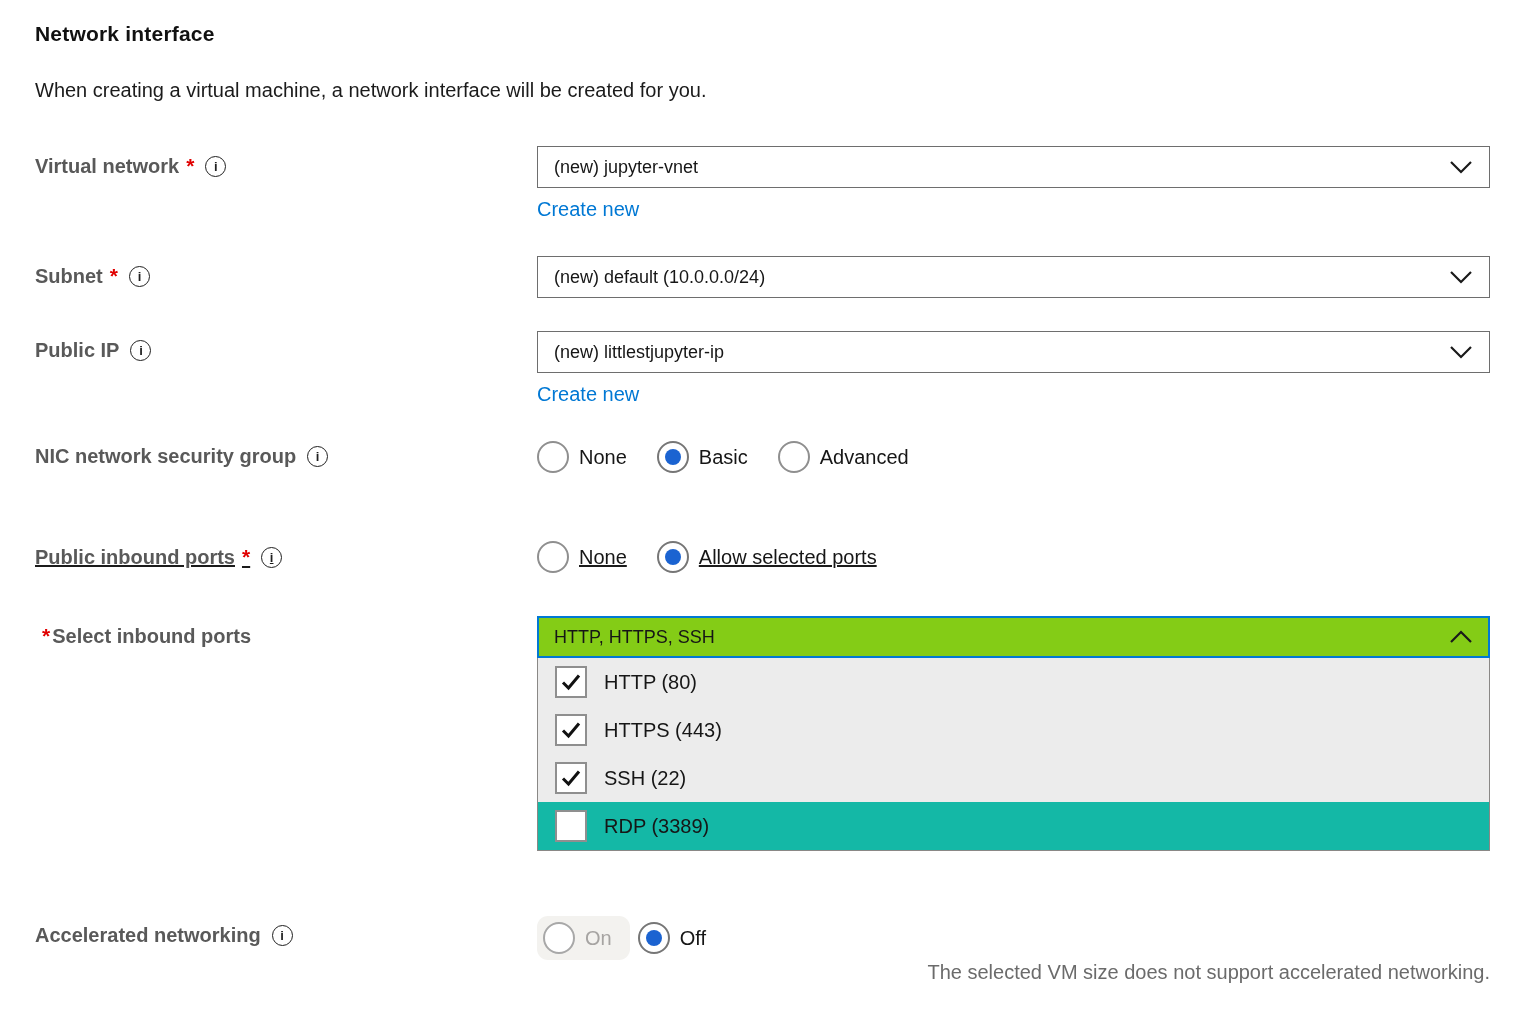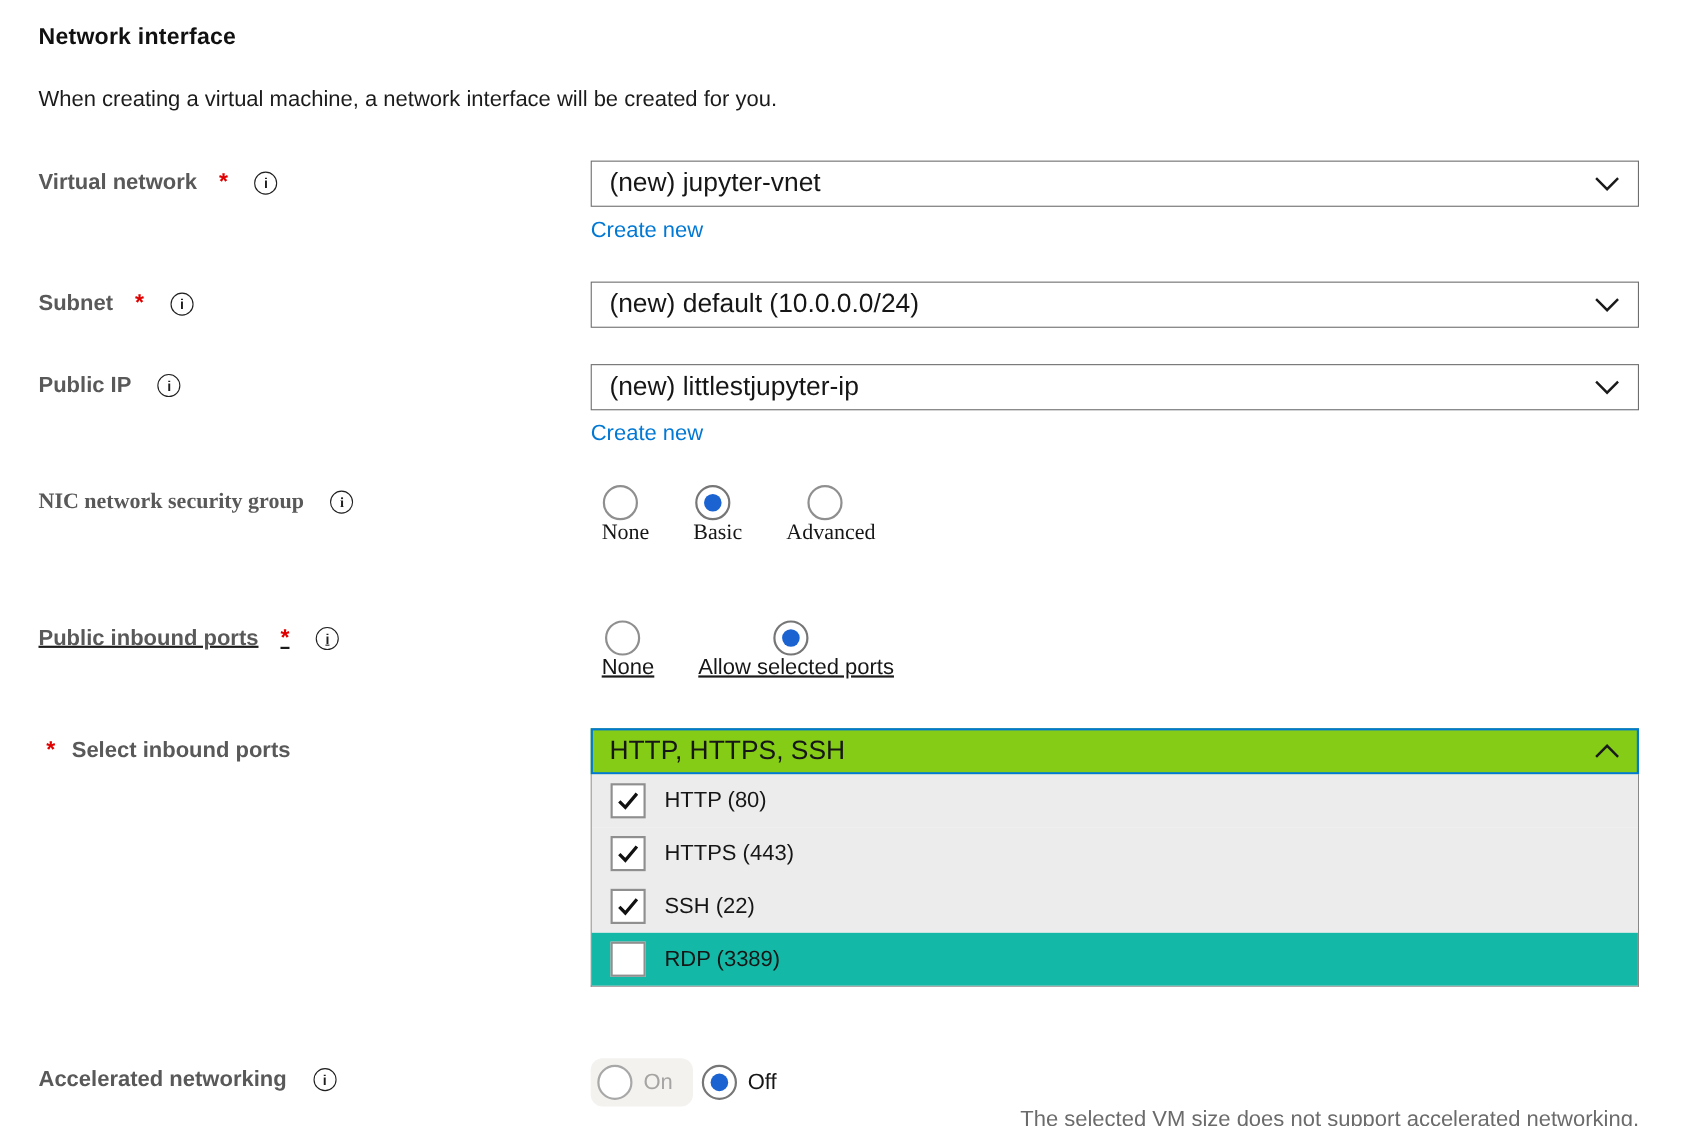--- a/index.html
+++ b/index.html
@@ -6,43 +6,43 @@
   html, body { width: 1532px; height: 1024px; background: #ffffff; overflow: hidden; }
   body { font-family: "Liberation Sans", "DejaVu Sans", sans-serif; font-size: 20px; color: #1b1b1b; }
 
   .page { padding: 22px 21px 0 35px; }
 
   h1.page-title { font-size: 21px; font-weight: 700; color: #111111; letter-spacing: 0.2px; }
   p.desc { margin-top: 33px; font-size: 20px; color: #1b1b1b; }
 
   .form { margin-top: 0; }
   .row { display: flex; align-items: flex-start; }
-  .label-col { width: 502px; flex-shrink: 0; padding-top: 8px; display: flex; align-items: center; gap: 13px; }
+  .label-col { width: 502px; flex-shrink: 0; padding-top: 8px; display: flex; align-items: center; }
   .label-col.tight { padding-top: 4px; }
   .control-col { flex: 1; max-width: 953px; }
 
   .field-label { font-weight: 600; color: #595959; font-size: 20px; }
   .asterisk { color: #e00000; font-weight: 600; margin-left: 7px; font-size: 21px; }
   .asterisk::after { content: "*"; }
   .asterisk.pre { margin-left: 0; margin-right: 2px; }
   .info-icon { width: 21px; height: 21px; border: 1.5px solid #1f1f1f; border-radius: 50%;
                display: inline-flex; align-items: center; justify-content: center;
                margin-left: 11px; flex-shrink: 0; }
   .info-icon::after { content: "i"; font-size: 13px; font-weight: 600; color: #1f1f1f; font-style: normal; }
 
   .dropdown { height: 42px; border: 1px solid #6e6e6e; background: #ffffff;
               display: flex; align-items: center; justify-content: space-between;
               padding: 0 16px; cursor: pointer; }
-  .dropdown-value { font-size: 24px; color: #161616; }
+  .dropdown-value { font-size: 18px; color: #161616; }
   .chev { display: inline-flex; align-items: center; }
 
   .link { color: #0078d4; font-size: 20px; text-decoration: none; display: inline-block; margin-top: 10px; cursor: pointer; }
 
   .radio-group { display: flex; align-items: center; padding-top: 0; }
-  .radio-option { display: flex; align-items: center; margin-right: 30px; cursor: pointer; flex-direction: column; }
+  .radio-option { display: flex; align-items: center; margin-right: 30px; cursor: pointer; }
   .radio { width: 32px; height: 32px; border: 2px solid #8f8f8f; border-radius: 50%;
            background: #ffffff; display: inline-flex; align-items: center; justify-content: center; flex-shrink: 0; }
   .radio.selected { border-color: #767676; }
   .radio.selected::after { content: ""; width: 16px; height: 16px; border-radius: 50%; background: #1b63d1; }
   .radio-label { margin-left: 10px; font-size: 20px; color: #161616; }
 
   .ms-header { height: 42px; border: 2px solid #0078d4; background: #84cc16;
                display: flex; align-items: center; justify-content: space-between;
                padding: 0 15px; cursor: pointer; }
   .ms-panel { border: 1px solid #8a8886; border-top: none; }
@@ -58,21 +58,21 @@
   .toggle-label-disabled { margin-left: 10px; color: #a6a4a2; font-size: 20px; }
   .toggle-off-wrap { display: flex; align-items: center; margin-left: 8px; padding: 6px 0; }
 
   .note-row { max-width: 1455px; text-align: right; margin-top: 1px; }
   .note-text { color: #6b6b6b; font-size: 20px; }
 
   
   .row-vnet    { margin-top: 44px; }
   .row-subnet  { margin-top: 35px; }
   .row-pubip   { margin-top: 33px; }
-  .row-nsg     { margin-top: 35px; font-family: Liberation Serif, serif; }
+  .row-nsg     { margin-top: 35px; }
   .row-ports   { margin-top: 68px; text-decoration: underline; }
   .row-select  { margin-top: 43px; }
   .row-accel   { margin-top: 65px; }
   .label-indent { padding-left: 7px; }
 </style>
 </head>
 <body>
 
 <div class="page">
 

